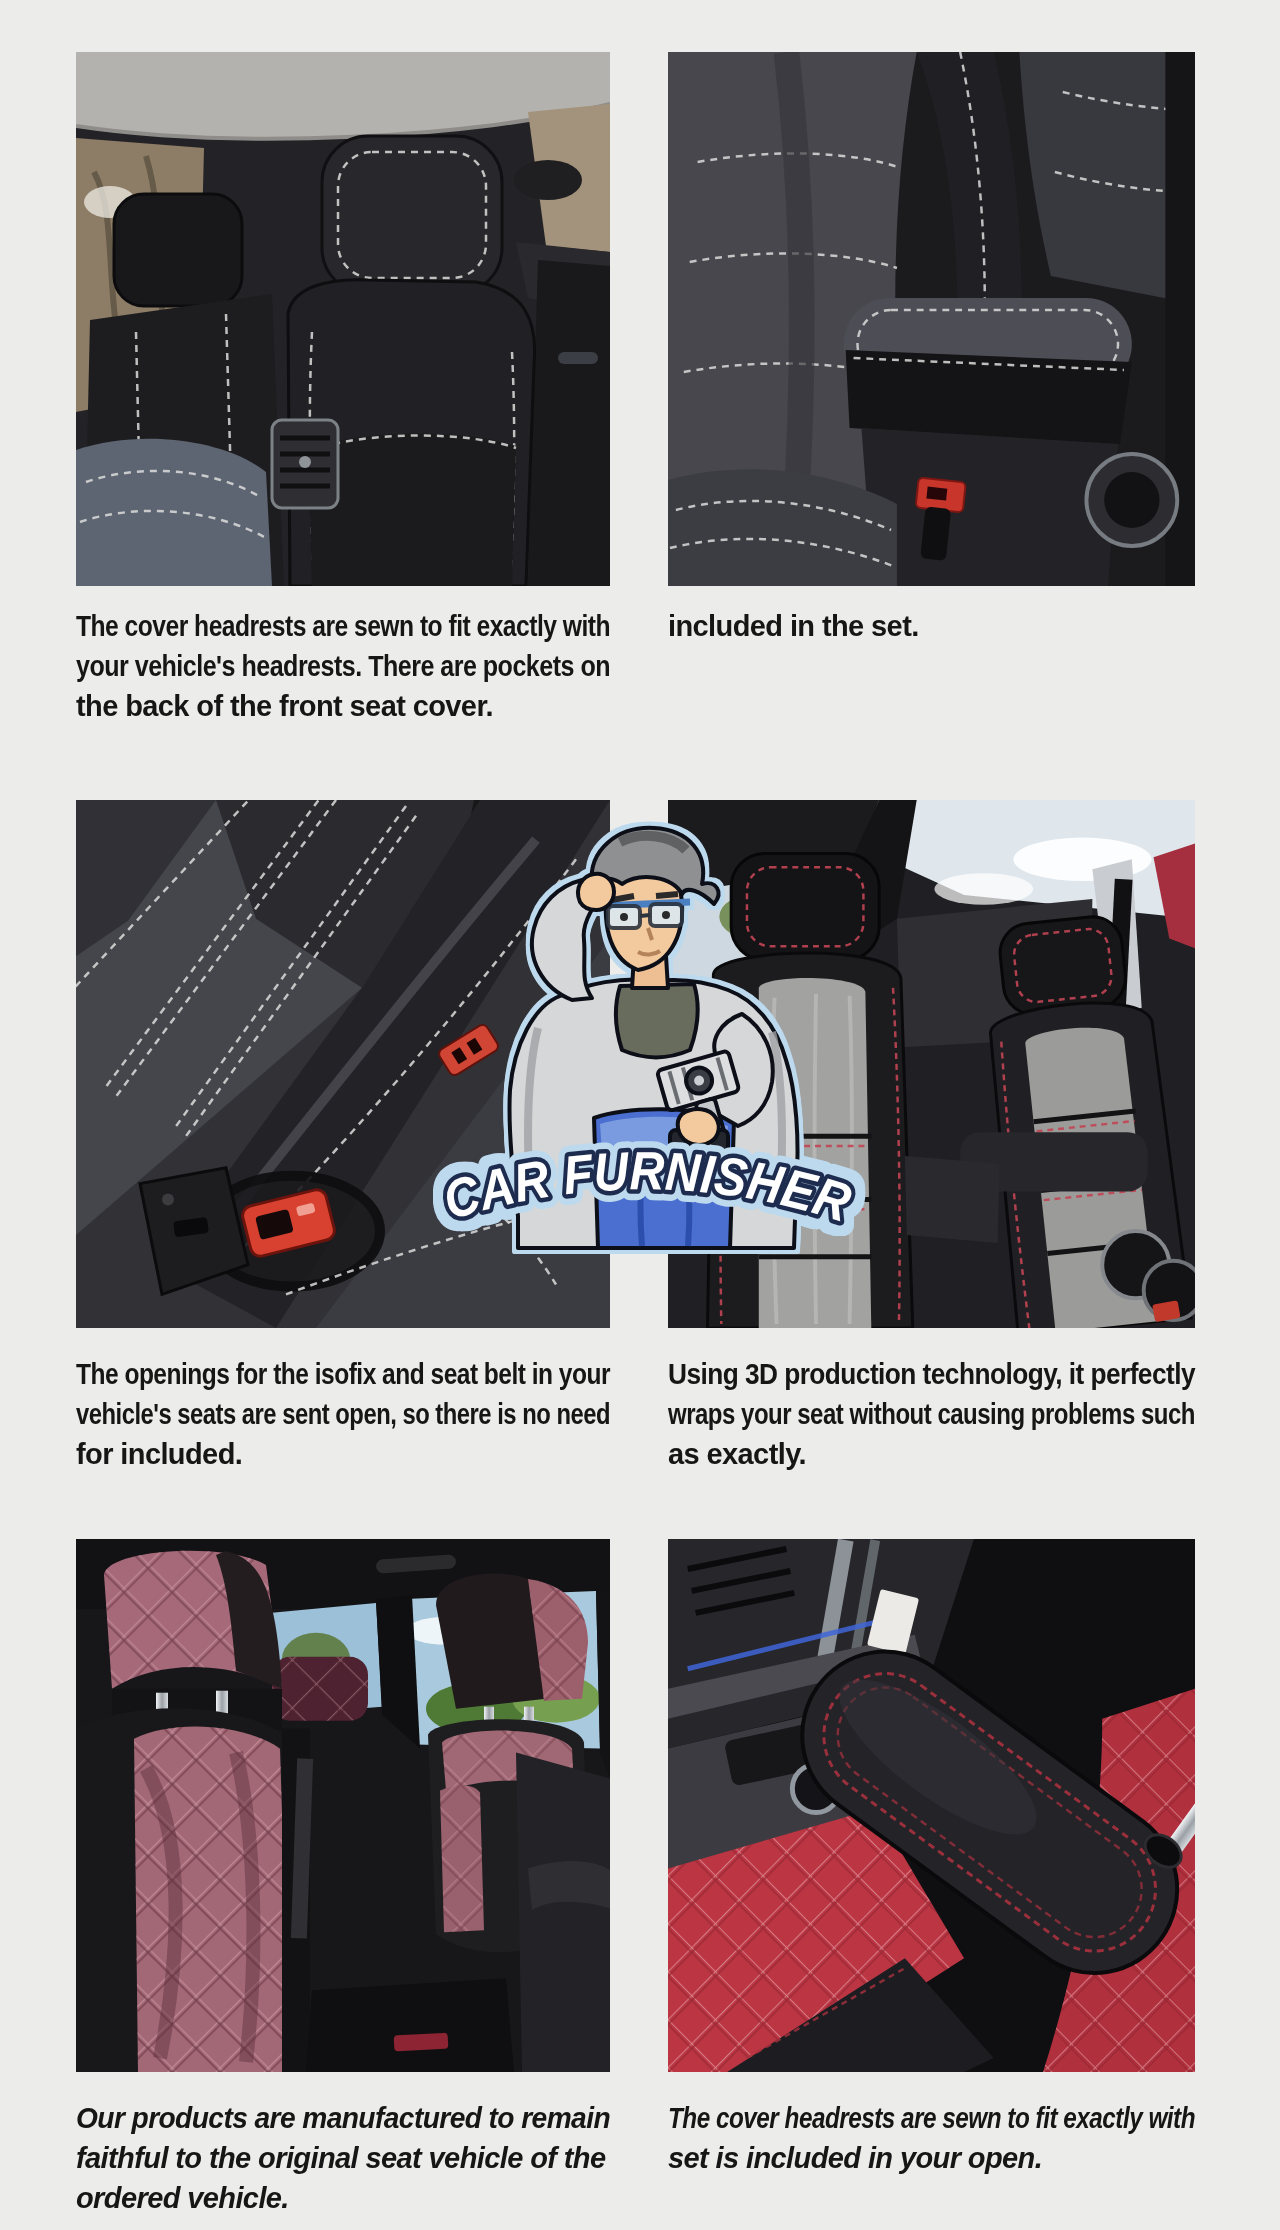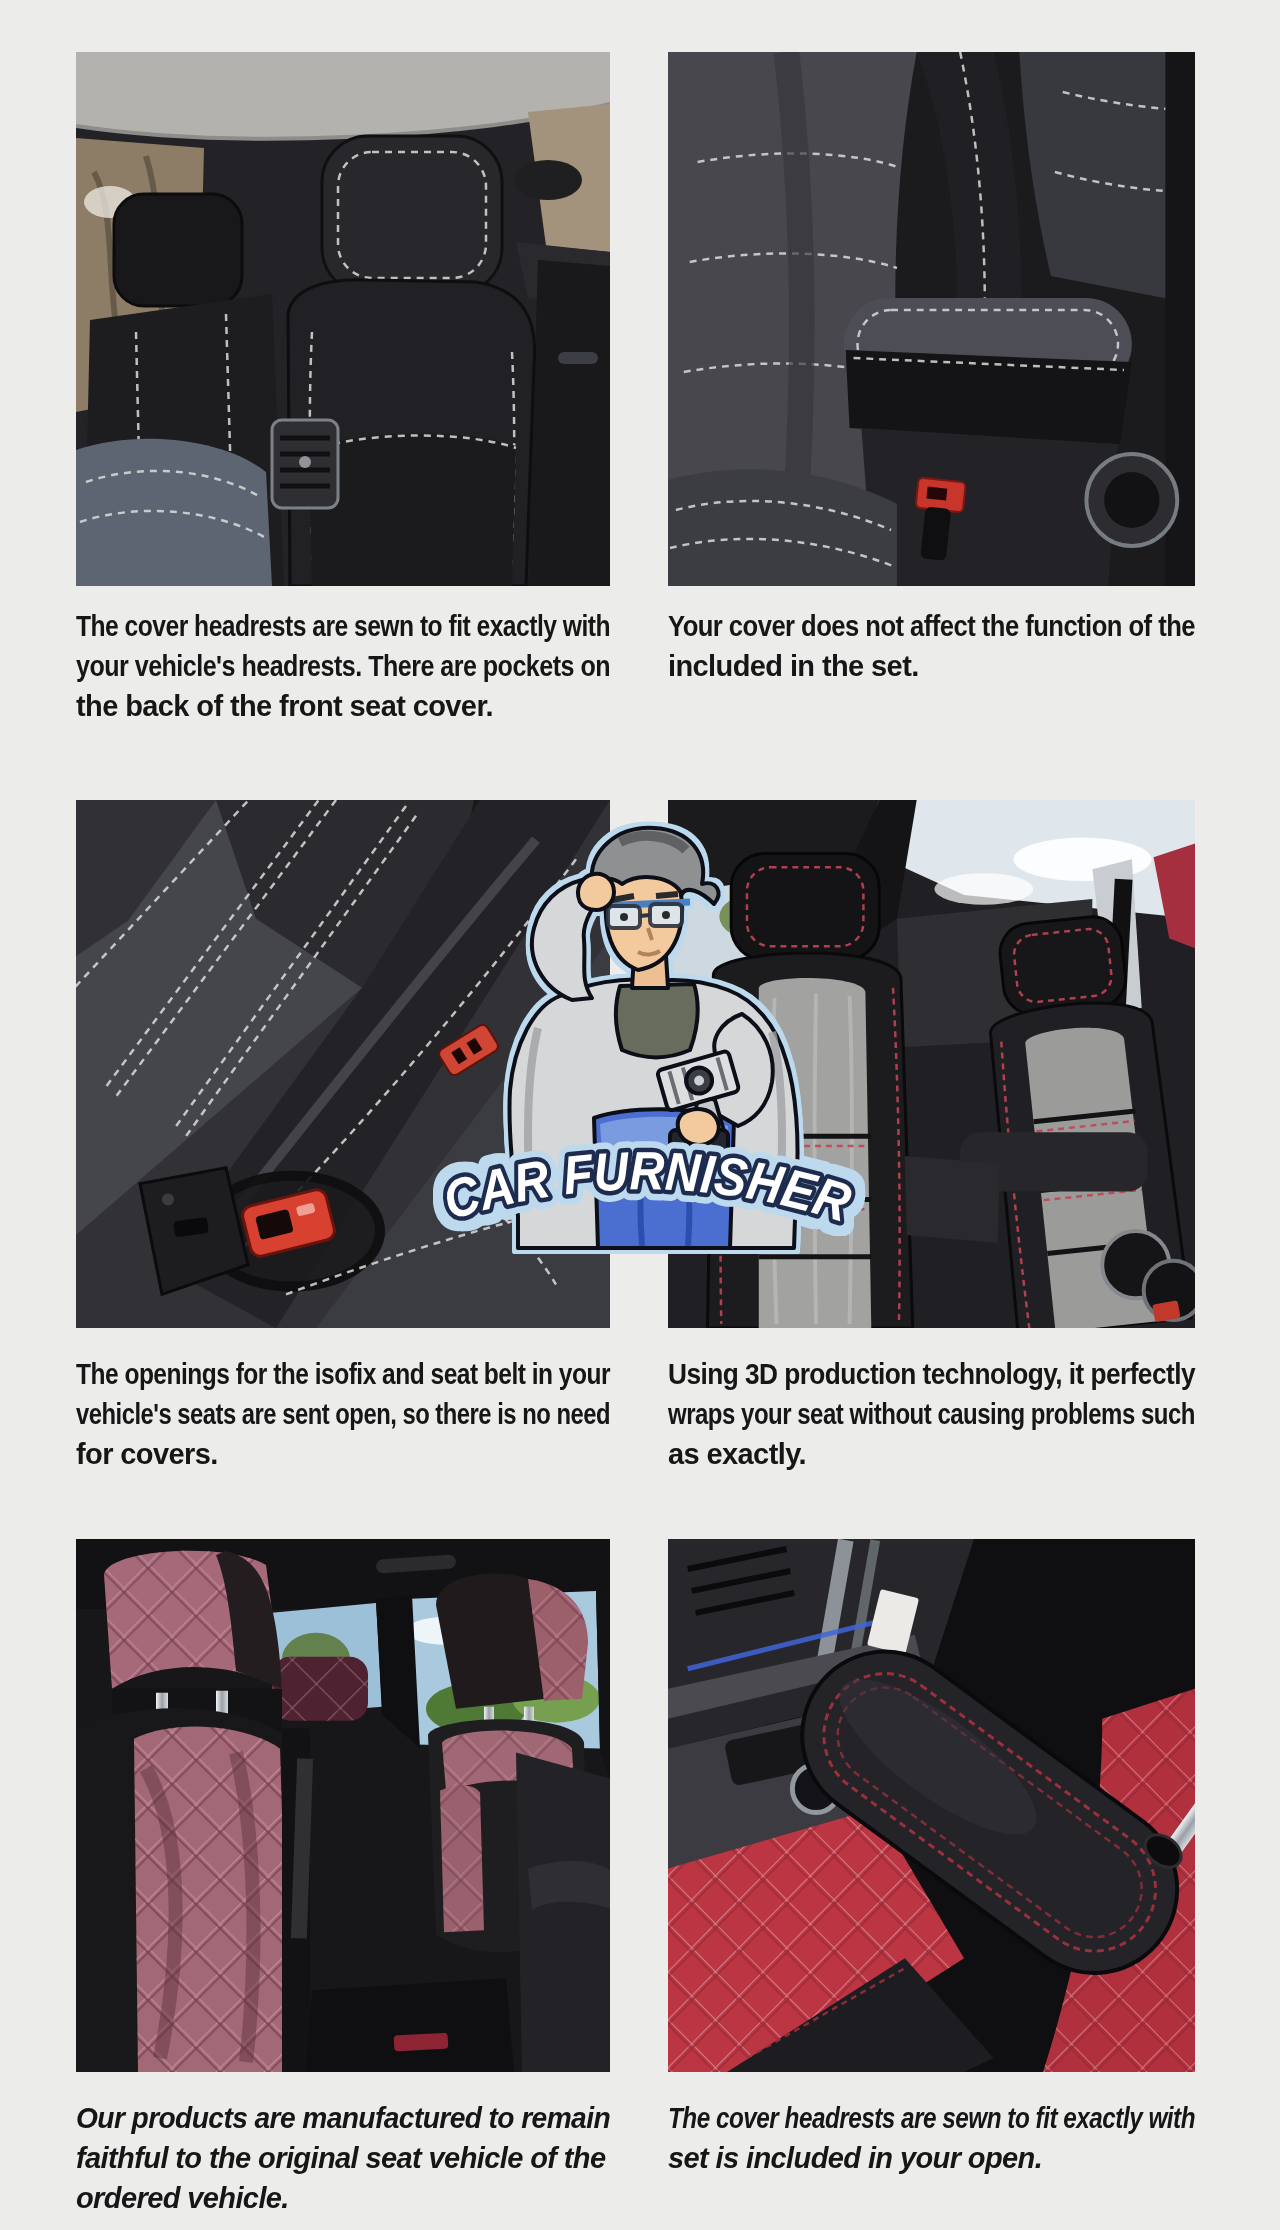--- a/index.html
+++ b/index.html
@@ -113,21 +113,20 @@
           <rect x="262" y="436" width="20" height="12" fill="#27060a"></rect>
           <rect x="262" y="456" width="26" height="52" rx="6" fill="#0f0f11"></rect>
         </g>
         <circle cx="470" cy="448" r="46" fill="#2c2c31" stroke="#777c82" stroke-width="4"></circle>
         <circle cx="470" cy="448" r="28" fill="#121214"></circle>
         <path d="M0 428C84 406 168 420 232 452L232 534H0Z" fill="#3c3c43"></path>
         <path class="stitch" d="M8 458C80 440 160 450 226 478M2 496C76 478 160 488 228 514"></path>
       </svg>
     </div>
     <figcaption>
-      <div class="cap-line"><span style="transform: scaleX(0.882724);">Your cover does not affect the function of the</span></div>
       <div class="cap-line"><span>included in the set.</span></div>
     </figcaption>
   </figure>
 
   <figure class="panel p3">
     <div class="photo">
       <svg viewBox="0 0 534 534" preserveAspectRatio="none">
         <rect width="534" height="534" fill="#313136"></rect>
         <path d="M0 0H404L286 190 0 440Z" fill="#45454c"></path>
         <path d="M0 0H140L52 122 0 158Z" fill="#303036"></path>
@@ -153,21 +152,21 @@
         </g>
         <path d="M64 388 150 372 172 470 86 500Z" fill="#1d1d20" stroke="#0b0b0d" stroke-width="3"></path>
         <rect x="98" y="424" width="34" height="16" rx="4" fill="#0a0a0c" transform="rotate(-8 115 432)"></rect>
         <circle cx="92" cy="404" r="6" fill="#3b3b40"></circle>
         <path class="stitch" d="M210 500C290 470 380 440 460 420"></path>
       </svg>
     </div>
     <figcaption>
       <div class="cap-line"><span style="transform: scaleX(0.845962);">The openings for the isofix and seat belt in your</span></div>
       <div class="cap-line"><span style="transform: scaleX(0.820769);">vehicle's seats are sent open, so there is no need</span></div>
-      <div class="cap-line"><span>for covers.</span></div>
+      <div class="cap-line"><span>for included.</span></div>
     </figcaption>
   </figure>
 
   <figure class="panel p4">
     <div class="photo">
       <svg viewBox="0 0 534 534" preserveAspectRatio="none">
         <rect width="534" height="534" fill="#202024"></rect>
         <path d="M208 0H534V120L300 96 208 54Z" fill="#dfe7ed"></path>
         <ellipse cx="420" cy="60" rx="70" ry="22" fill="#ffffff" opacity=".9"></ellipse>
         <ellipse cx="320" cy="90" rx="50" ry="16" fill="#ffffff" opacity=".7"></ellipse>

